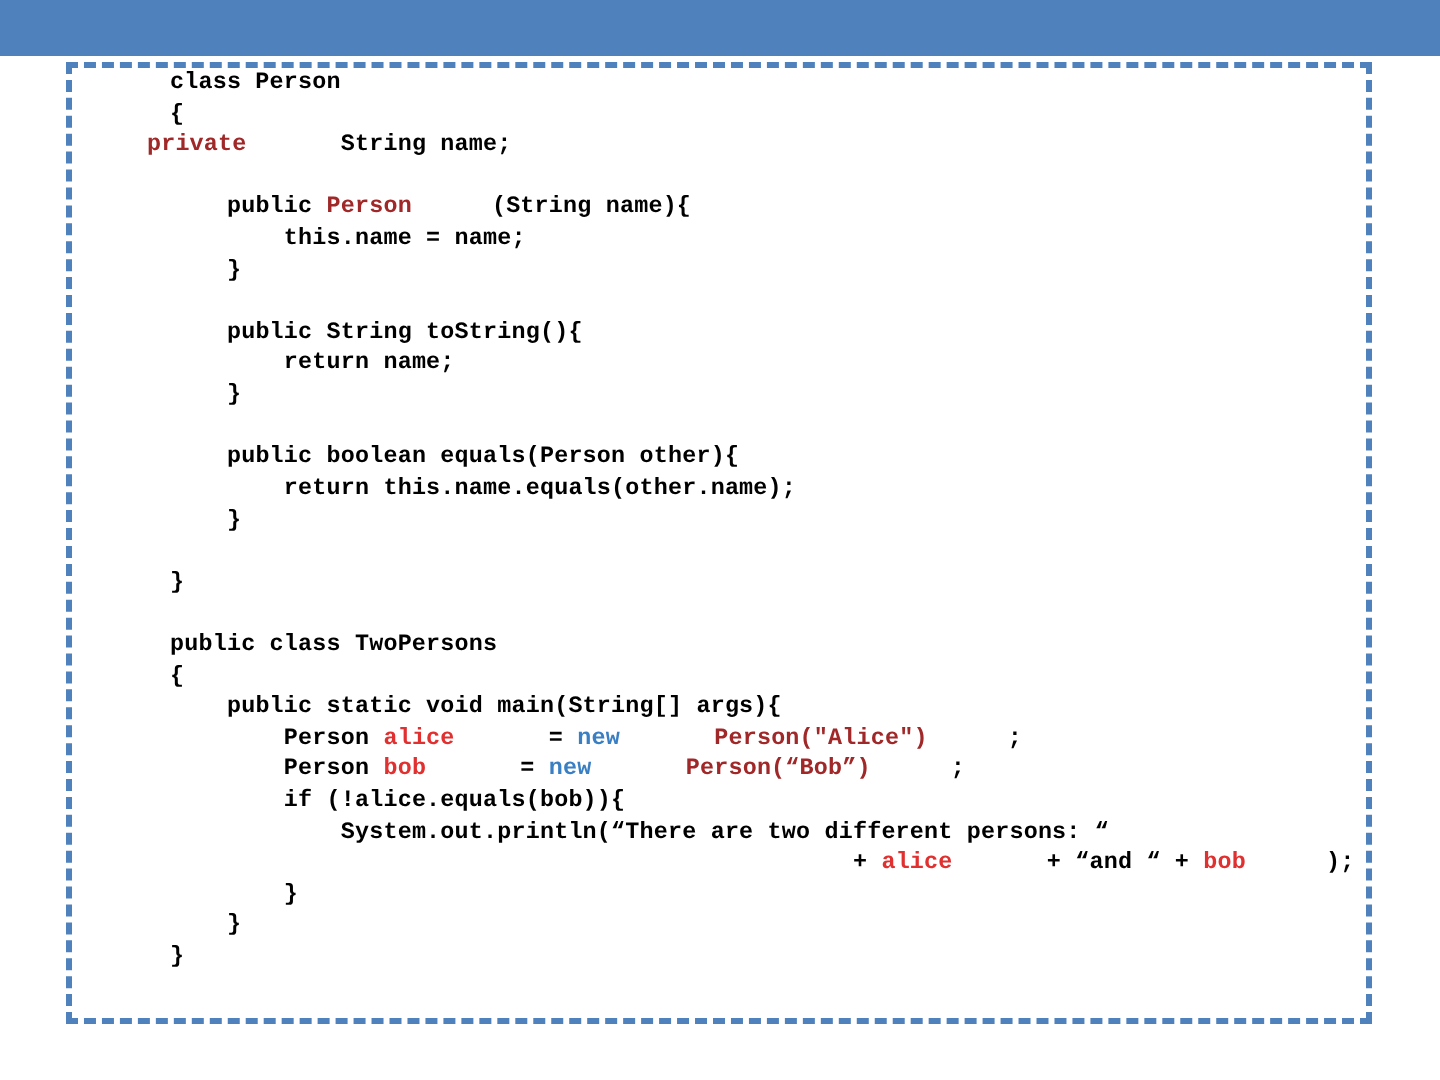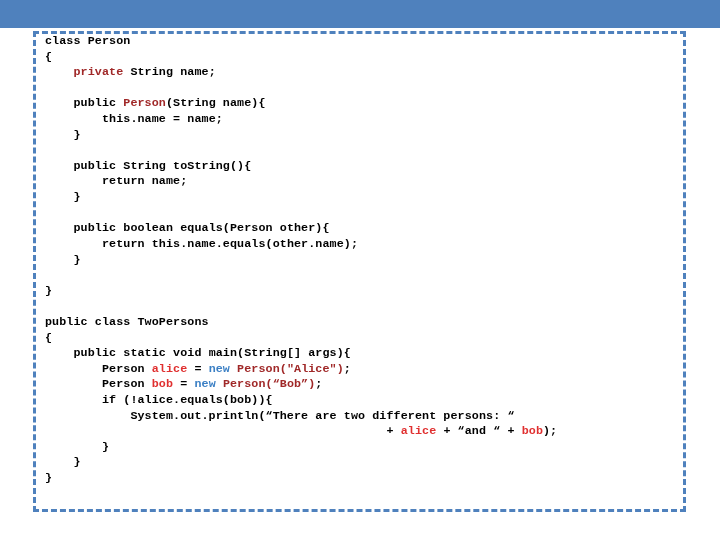--- a/index.html
+++ b/index.html
@@ -55,21 +55,21 @@
 
   .code-line {
     height: 15.62px;
     white-space: pre;
   }
 
   
   .tok-kw-darkred { color: #a02828; }
   .tok-var        { color: #e03030; }
   .tok-new        { color: #3a7fc4; }
-  .tok-plain      { color: #000000; }
+  .tok-plain      { color: #000000; margin-left: 40px; }
 </style>
 </head>
 <body>
 
 <div id="header-bar" style="background: rgb(79, 129, 189);"></div>
 
 <div id="code-frame" style="border-color: rgb(79, 129, 189); border-style: dashed;"></div>
 
 <pre id="code-listing"><div class="code-line"><span class="tok-plain">class Person</span></div><div class="code-line"><span class="tok-plain">{</span></div><div class="code-line">    <span class="tok-kw-darkred">private</span><span class="tok-plain"> String name;</span></div><div class="code-line"> </div><div class="code-line">    <span class="tok-plain">public </span><span class="tok-kw-darkred">Person</span><span class="tok-plain">(String name){</span></div><div class="code-line">        <span class="tok-plain">this.name = name;</span></div><div class="code-line">    <span class="tok-plain">}</span></div><div class="code-line"> </div><div class="code-line">    <span class="tok-plain">public String toString(){</span></div><div class="code-line">        <span class="tok-plain">return name;</span></div><div class="code-line">    <span class="tok-plain">}</span></div><div class="code-line"> </div><div class="code-line">    <span class="tok-plain">public boolean equals(Person other){</span></div><div class="code-line">        <span class="tok-plain">return this.name.equals(other.name);</span></div><div class="code-line">    <span class="tok-plain">}</span></div><div class="code-line"> </div><div class="code-line"><span class="tok-plain">}</span></div><div class="code-line"> </div><div class="code-line"><span class="tok-plain">public class TwoPersons</span></div><div class="code-line"><span class="tok-plain">{</span></div><div class="code-line">    <span class="tok-plain">public static void main(String[] args){</span></div><div class="code-line">        <span class="tok-plain">Person </span><span class="tok-var">alice</span><span class="tok-plain"> = </span><span class="tok-new">new</span><span class="tok-plain"> </span><span class="tok-kw-darkred">Person("Alice")</span><span class="tok-plain">;</span></div><div class="code-line">        <span class="tok-plain">Person </span><span class="tok-var">bob</span><span class="tok-plain"> = </span><span class="tok-new">new</span><span class="tok-plain"> </span><span class="tok-kw-darkred">Person(“Bob”)</span><span class="tok-plain">;</span></div><div class="code-line">        <span class="tok-plain">if (!alice.equals(bob)){</span></div><div class="code-line">            <span class="tok-plain">System.out.println(“There are two different persons: “</span></div><div class="code-line">                                                <span class="tok-plain">+ </span><span class="tok-var">alice</span><span class="tok-plain"> + “and “ + </span><span class="tok-var">bob</span><span class="tok-plain">);</span></div><div class="code-line">        <span class="tok-plain">}</span></div><div class="code-line">    <span class="tok-plain">}</span></div><div class="code-line"><span class="tok-plain">}</span></div></pre>
 

